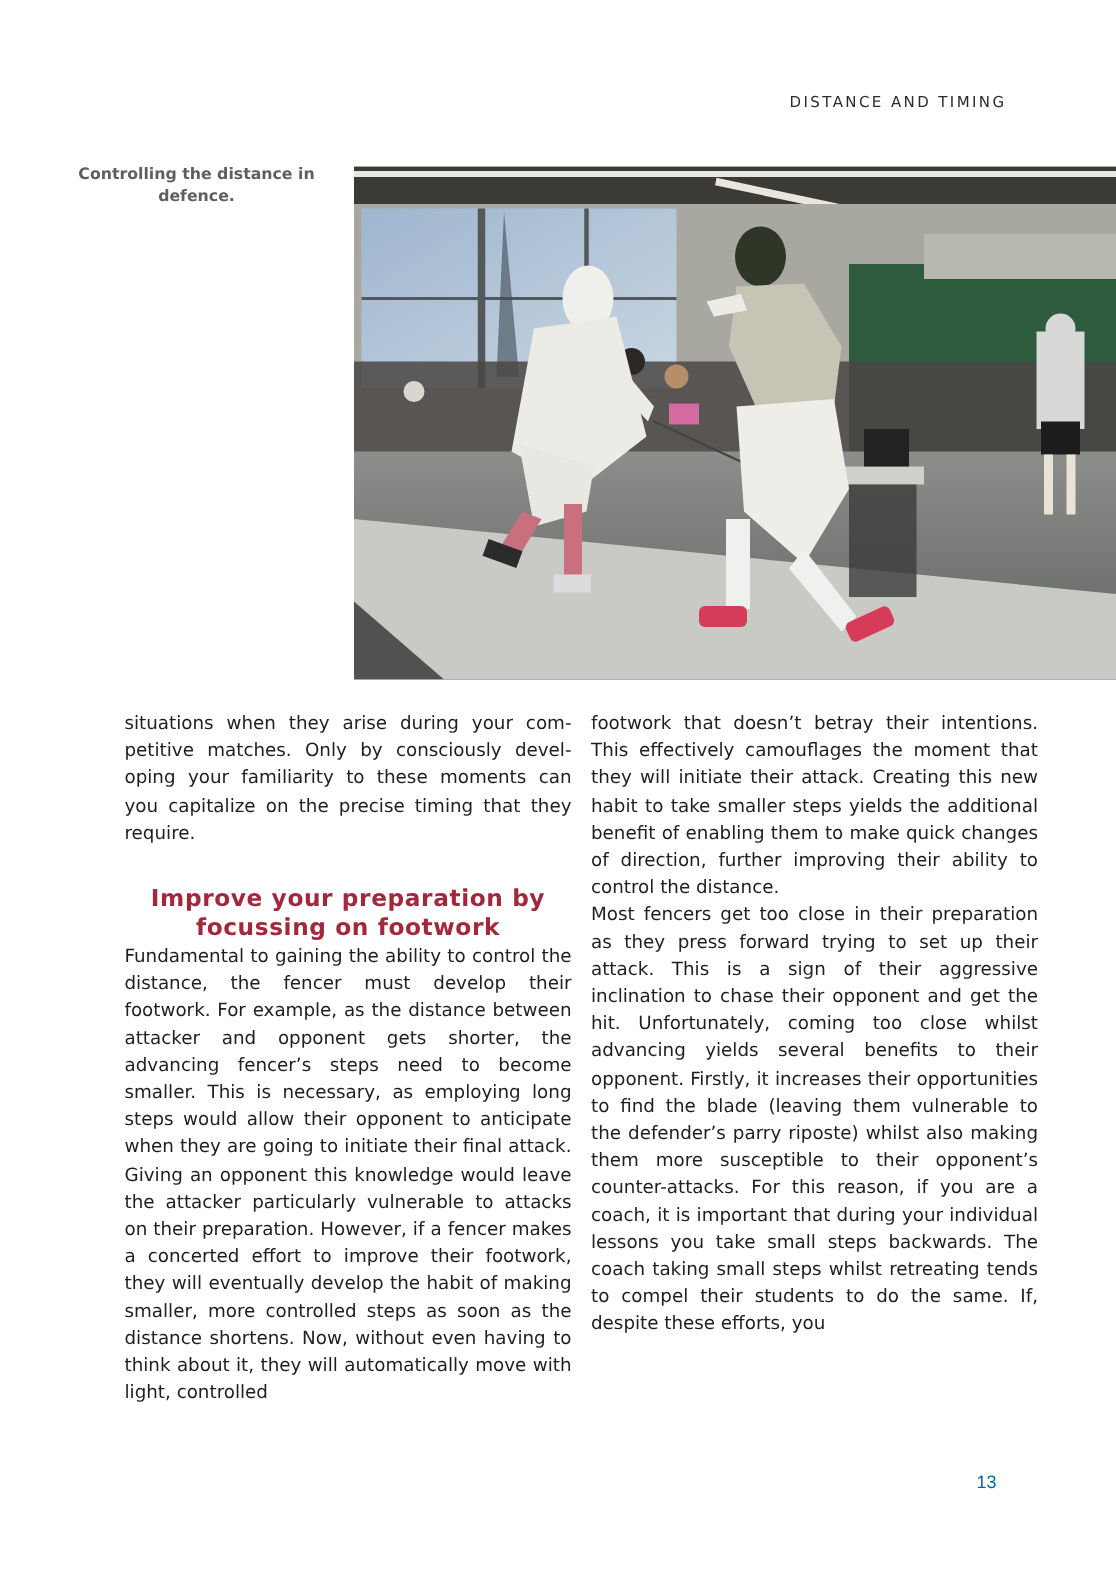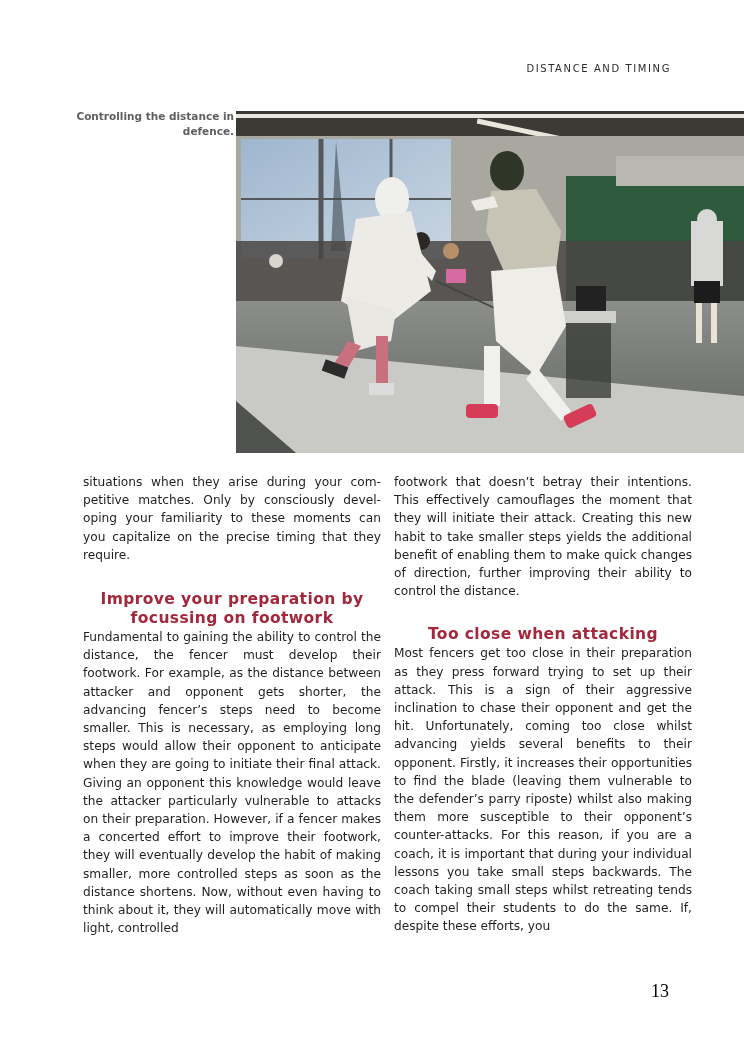--- a/index.html
+++ b/index.html
@@ -1,28 +1,28 @@
 <!DOCTYPE html>
 <html><head>
   <meta charset="utf-8">
   <style>
     html, body { margin: 0; padding: 0; background: #ffffff; }
     body { width: 744px; height: 1047px; position: relative; overflow: hidden; font-family: "DejaVu Sans", sans-serif; color: #1f1f1f; }
     .running-head { position: absolute; top: 63px; right: 73px; font-family: "DejaVu Sans", sans-serif; font-size: 10px; letter-spacing: 1.6px; color: #2b2b2b; }
-    .caption { position: absolute; top: 109px; left: 76px; width: 158px; text-align: right; font-family: "DejaVu Sans", sans-serif; font-weight: bold; font-size: 10.5px; line-height: 15px; color: #5f5f5f; }
+    .caption { position: absolute; top: 109px; left: 52px; width: 158px; text-align: center; font-family: "DejaVu Sans", sans-serif; font-weight: bold; font-size: 10.5px; line-height: 15px; color: #5f5f5f; }
     .photo { position: absolute; left: 236px; top: 111px; width: 508px; height: 342px; overflow: hidden; background: #777; }
     .photo svg { display: block; width: 100%; height: 100%; }
     .col { position: absolute; top: 473px; width: 298px; font-family: "DejaVu Sans", sans-serif; font-size: 12.2px; line-height: 18.2px; text-align: justify; color: #1f1f1f; }
     .col-left { left: 83px; }
     .col-right { left: 384px; margin-left: 10px; }
     .col p { margin: 0; hyphens: manual; }
     .heading { font-family: "DejaVu Sans", sans-serif; font-weight: bold; color: #a3283c; font-size: 15.5px; line-height: 19px; letter-spacing: 0.4px; margin: 0; text-align: center; }
     .h-left { margin-top: 26px; }
     .h-right { margin-top: 25px; }
-    .page-number { position: absolute; top: 981px; left: 651px; font-family: Liberation Serif, serif; font-size: 18px; color: #000000; }
+    .page-number { position: absolute; top: 981px; left: 651px; font-family: Liberation Sans, sans-serif; font-size: 12px; color: #0369a1; }
   </style>
 </head>
 <body>
 
 <div class="running-head">DISTANCE AND TIMING</div>
 
 <div class="caption">Controlling the distance in defence.</div>
 
 <div class="photo" role="img" aria-label="Two fencers in white kit competing on an indoor piste, spectators and equipment in background">
   <svg viewBox="0 0 508 342" preserveAspectRatio="none">
@@ -98,17 +98,16 @@
 </div>
 
 <div class="col col-left">
   <p>situations when they arise during your com­petitive matches. Only by consciously devel­oping your familiarity to these moments can you capitalize on the precise timing that they require.</p>
   <h2 class="heading h-left">Improve your preparation by focussing on footwork</h2>
   <p>Fundamental to gaining the ability to control the distance, the fencer must develop their footwork. For example, as the distance between attacker and opponent gets shorter, the advancing fencer’s steps need to become smaller. This is necessary, as employing long steps would allow their opponent to antici­pate when they are going to initiate their final attack. Giving an opponent this knowledge would leave the attacker particularly vulner­able to attacks on their preparation. However, if a fencer makes a concerted effort to improve their footwork, they will eventually develop the habit of making smaller, more controlled steps as soon as the distance shortens. Now, without even having to think about it, they will automatically move with light, controlled</p>
 </div>
 
 <div class="col col-right">
   <p>footwork that doesn’t betray their intentions. This effectively camouflages the moment that they will initiate their attack. Creating this new habit to take smaller steps yields the add­itional benefit of enabling them to make quick changes of direction, further improving their ability to control the distance.</p>
-  <h2 class="heading h-right">Too close when attacking</h2>
   <p>Most fencers get too close in their prepar­ation as they press forward trying to set up their attack. This is a sign of their aggressive inclination to chase their opponent and get the hit. Unfortunately, coming too close whilst advancing yields several benefits to their opponent. Firstly, it increases their opportuni­ties to find the blade (leaving them vulnerable to the defender’s parry riposte) whilst also making them more susceptible to their oppo­nent’s counter-attacks. For this reason, if you are a coach, it is important that during your individual lessons you take small steps back­wards. The coach taking small steps whilst retreating tends to compel their students to do the same. If, despite these efforts, you</p>
 </div>
 
 <div class="page-number">13</div>
 
 </body></html>

